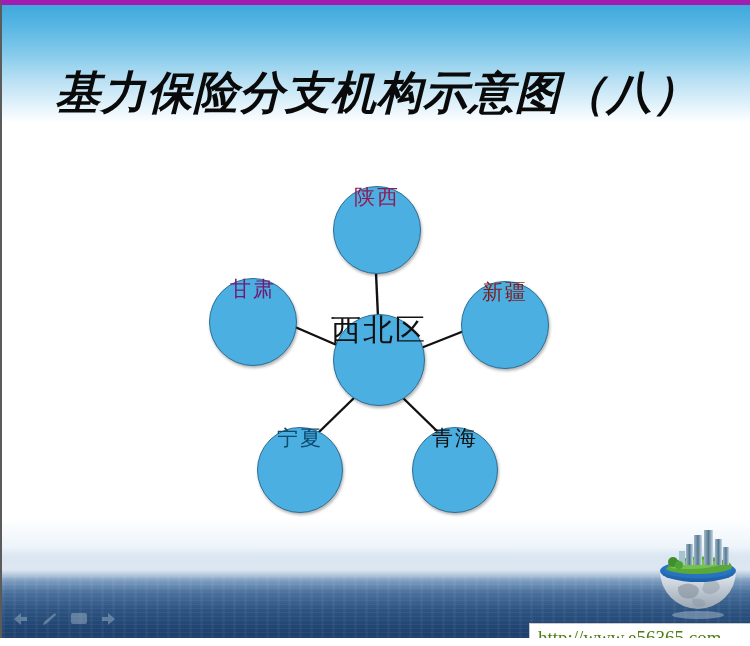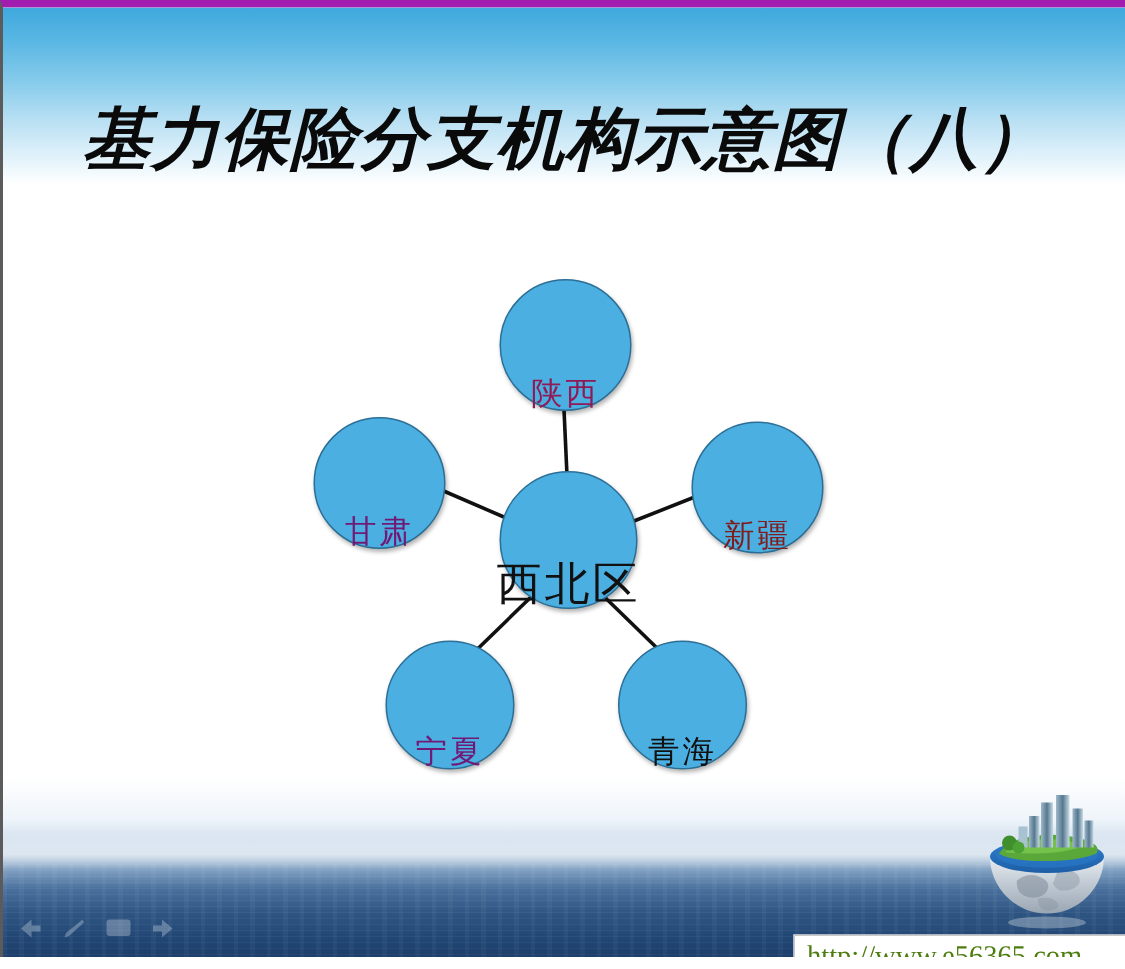--- a/index.html
+++ b/index.html
@@ -115,21 +115,21 @@
     top: 0;
   }
 
   .node {
     position: absolute;
     border-radius: 50%;
     background: #4cafe2;
     border: 1px solid #2b6f96;
     box-shadow: 1px 2px 3px rgba(0,0,0,0.30);
     display: flex;
-    align-items: flex-end;
+    align-items: flex-start;
     justify-content: center;
     box-sizing: border-box;
   }
   .node .node-label {
     font-family: "Liberation Serif", "DejaVu Serif", serif;
     font-size: 21px;
     line-height: 1;
     letter-spacing: 2px;
     white-space: nowrap;
   }
@@ -139,21 +139,21 @@
   .node-shaanxi { width: 88px; height: 88px; left: 331px; top: 181px; }
   .node-shaanxi .node-label { color: #8e1b56; }
 
   .node-gansu   { width: 88px; height: 88px; left: 207px; top: 273px; }
   .node-gansu .node-label { color: #701a75; }
 
   .node-xinjiang{ width: 88px; height: 88px; left: 459px; top: 276px; }
   .node-xinjiang .node-label { color: #7f1d1d; }
 
   .node-ningxia { width: 86px; height: 86px; left: 255px; top: 422px; }
-  .node-ningxia .node-label { color: #701a75; }
+  .node-ningxia .node-label { color: #0c4a6e; }
 
   .node-qinghai { width: 86px; height: 86px; left: 410px; top: 422px; }
   .node-qinghai .node-label { color: #101010; }
 
   
   .logo {
     position: absolute;
     left: 648px;
     top: 524px;
     width: 96px;

